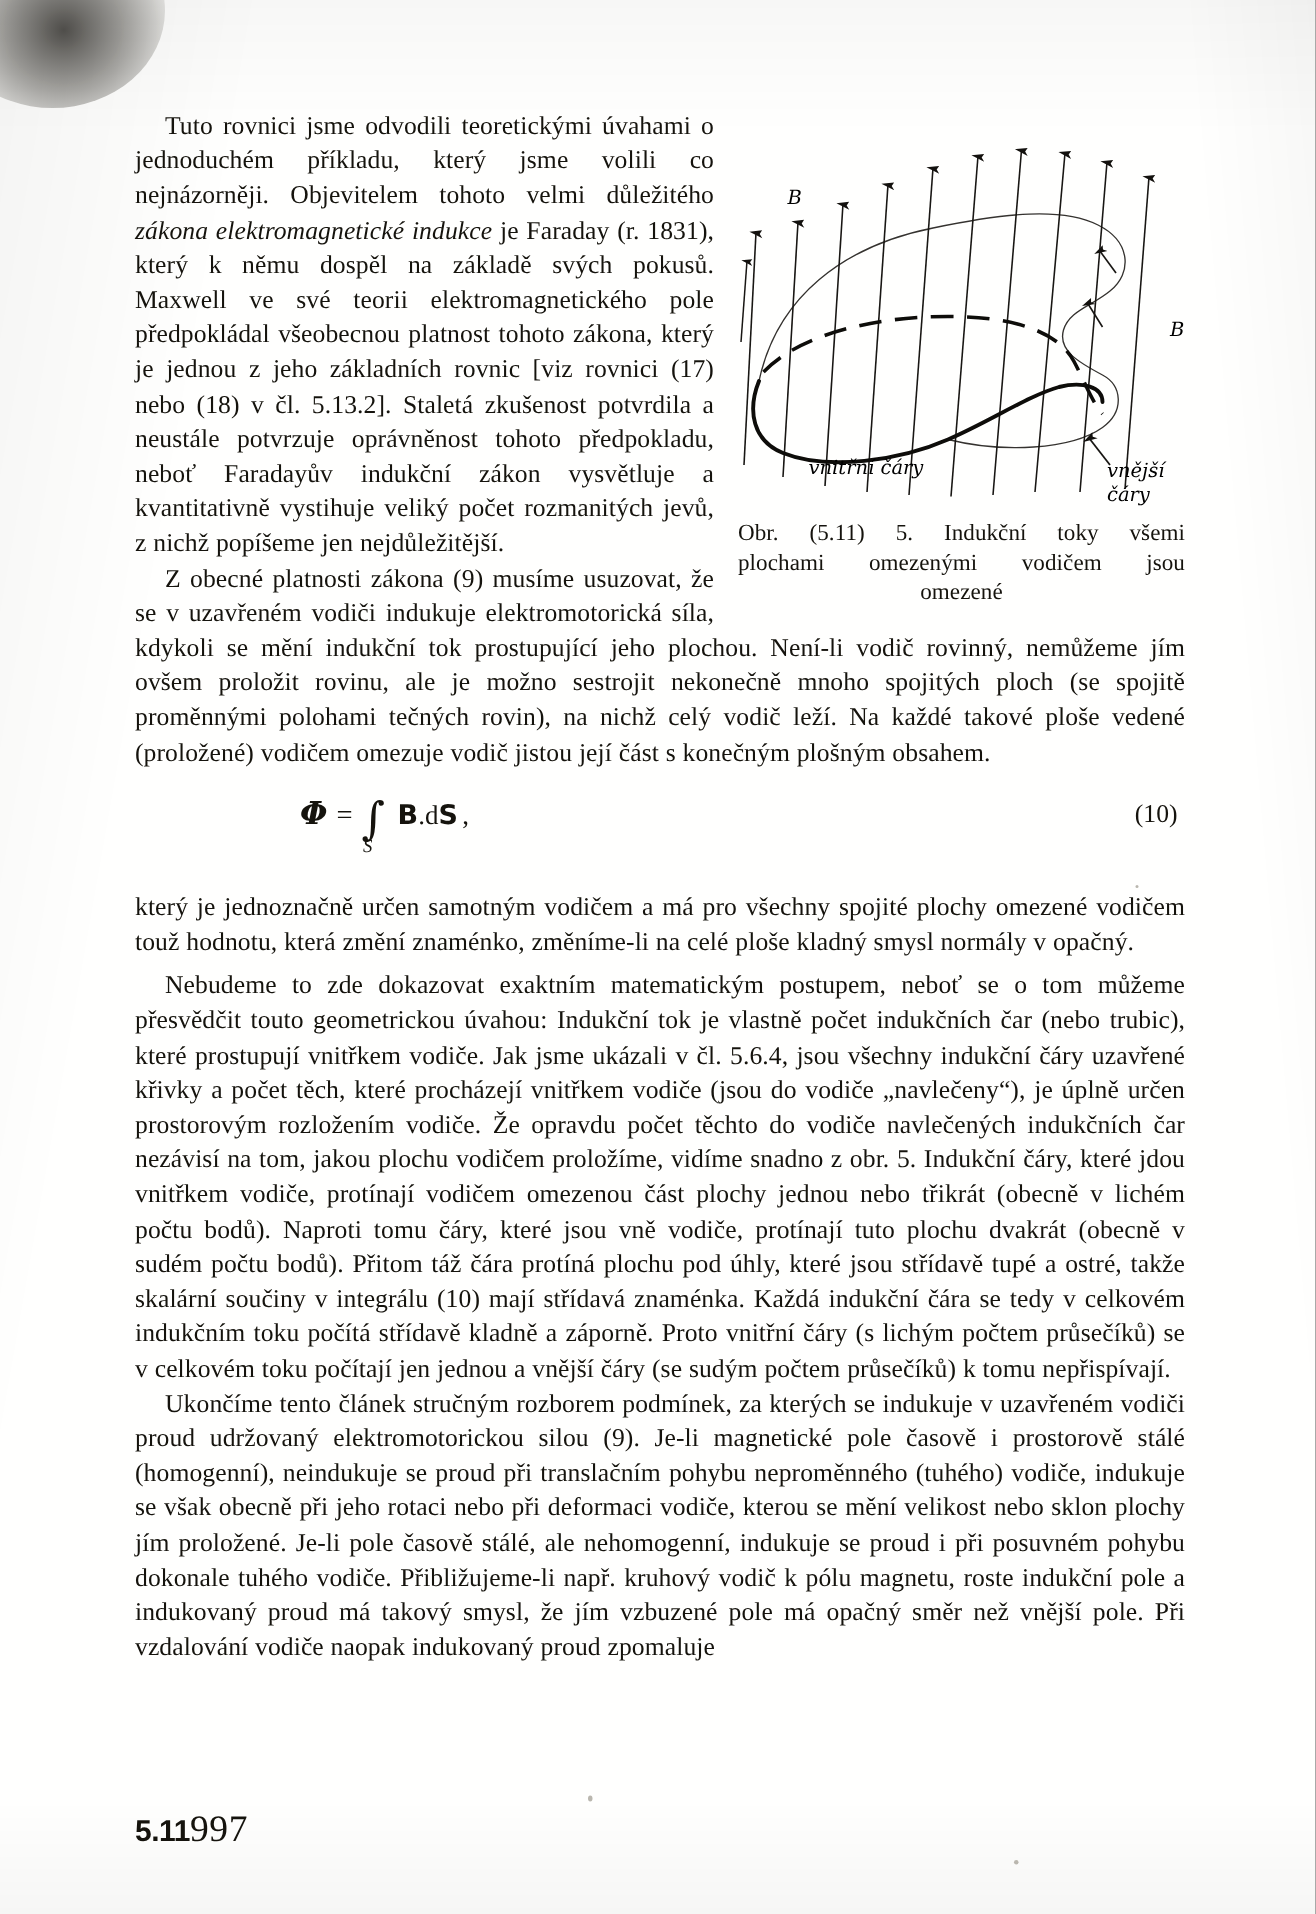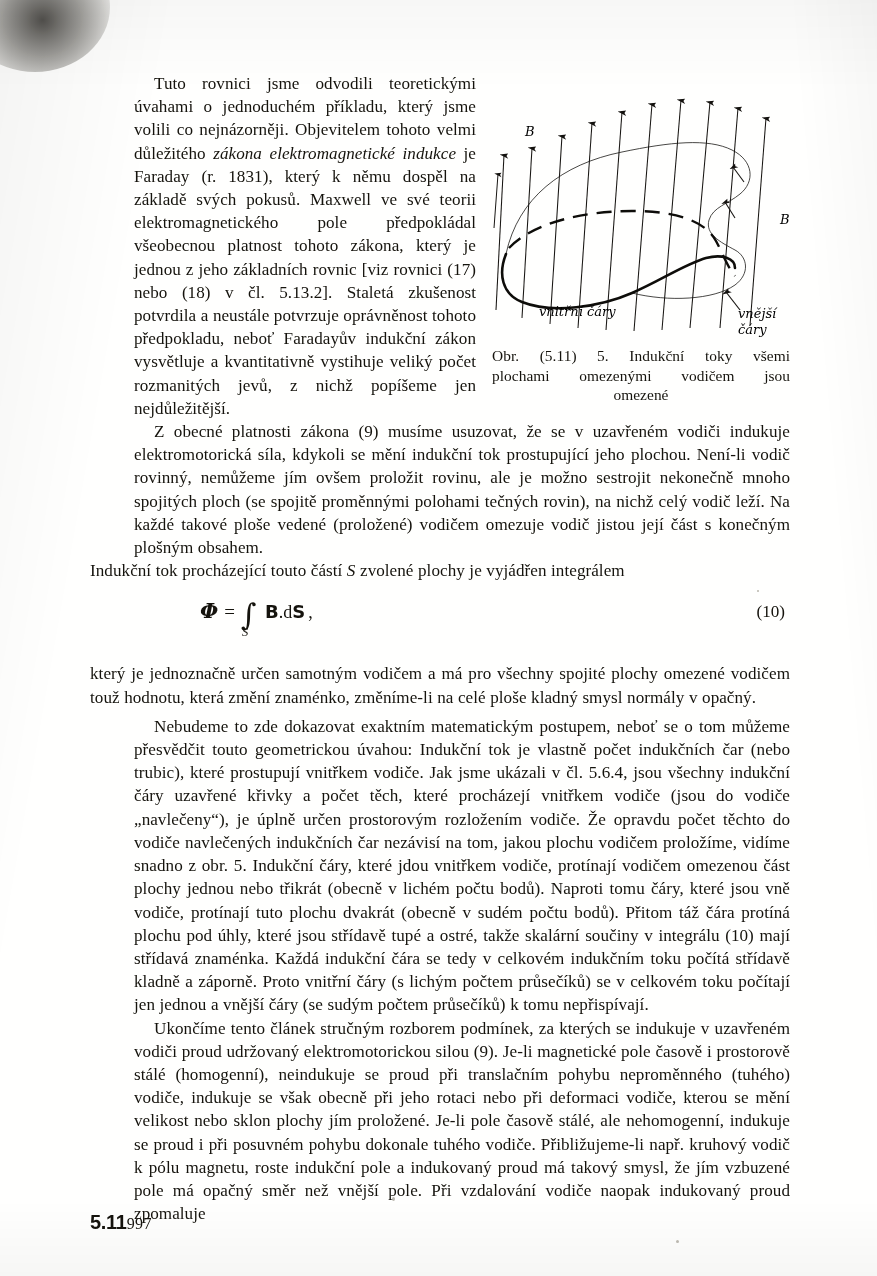--- a/index.html
+++ b/index.html
@@ -51,21 +51,21 @@
     margin: 0;
     font-size: 17.1px;
     line-height: 23.2px;
     text-align: justify;
     text-justify: inter-word;
     letter-spacing: 0.05px;
     word-spacing: 0.2px;
     -webkit-hyphens: none;
     hyphens: none;
   }
-  p.body.indent { text-indent: 20px; margin-left: 44px; }
+  p.body.indent { text-indent: 20px; }
   .it { font-style: italic; }
 
   
   .figure-wrap {
     float: right;
     width: 298px;
     margin: 6px 0 2px 16px;
     shape-outside: inset(0);
   }
   .figure-art { width: 298px; height: 262px; display:block; }
@@ -137,21 +137,21 @@
     justify-content: flex-start;
     align-items: baseline;
   }
   .folio-left {
     font-family: "Liberation Sans", sans-serif;
     font-weight: 700;
     font-size: 20px;
     letter-spacing: -0.3px;
   }
   .folio-right {
-    font-size: 16px;
+    font-size: 25px;
     letter-spacing: 0.4px;
   }
 
   
   .fig-label {
     font-family: "DejaVu Serif", serif;
     font-style: italic;
     font-size: 13px;
   }
 </style>
@@ -250,23 +250,20 @@
     </div>
 
     <p class="body indent">
       <span>Tuto rovnici jsme odvodili teoretickými úvahami o jednoduchém příkladu, který jsme volili co nejnázorněji. Objevitelem tohoto velmi důležitého </span><span class="it">zákona elektromagnetické indukce</span><span> je Faraday (r. 1831), který k němu dospěl na základě svých pokusů. Maxwell ve své teorii elektromagnetického pole předpokládal všeobecnou platnost tohoto zákona, který je jednou z jeho základních rovnic [viz rovnici (17) nebo (18) v čl. 5.13.2]. Staletá zkušenost potvrdila a neustále potvrzuje oprávněnost tohoto předpokladu, neboť Faradayův indukční zákon vysvětluje a kvantitativně vystihuje veliký počet rozmanitých jevů, z nichž popíšeme jen nejdůležitější.</span>
     </p>
 
     <p class="body indent">
       <span>Z obecné platnosti zákona (9) musíme usuzovat, že se v uzavřeném vodiči indukuje elektromotorická síla, kdykoli se mění indukční tok prostupující jeho plochou. Není-li vodič rovinný, nemůžeme jím ovšem proložit rovinu, ale je možno sestrojit nekonečně mnoho spojitých ploch (se spojitě proměnnými polohami tečných rovin), na nichž celý vodič leží. Na každé takové ploše vedené (proložené) vodičem omezuje vodič jistou její část s konečným plošným obsahem.</span>
     </p>
 
-    <p class="body">
-      <span>Indukční tok procházející touto částí </span><span class="it">S</span><span> zvolené plochy je vyjádřen integrálem</span>
-    </p>
 
     <div class="equation-row">
       <span class="eq-center">
         <span class="eq-phi">Φ</span><span class="eq-eq">=</span><span class="eq-int"><span class="glyph">∫</span><span class="sub">S</span></span><span style="display:inline-block;width:9px"></span><span class="eq-vec">B</span><span class="eq-d">.</span><span class="eq-d">d</span><span class="eq-vec">S</span><span class="eq-d" style="padding-left:3px">,</span>
       </span>
       <span class="eq-num">(10)</span>
     </div>
 
     <p class="body">
       <span>který je jednoznačně určen samotným vodičem a má pro všechny spojité plochy omezené vodičem touž hodnotu, která změní znaménko, změníme-li na celé ploše kladný smysl normály v opačný.</span>

